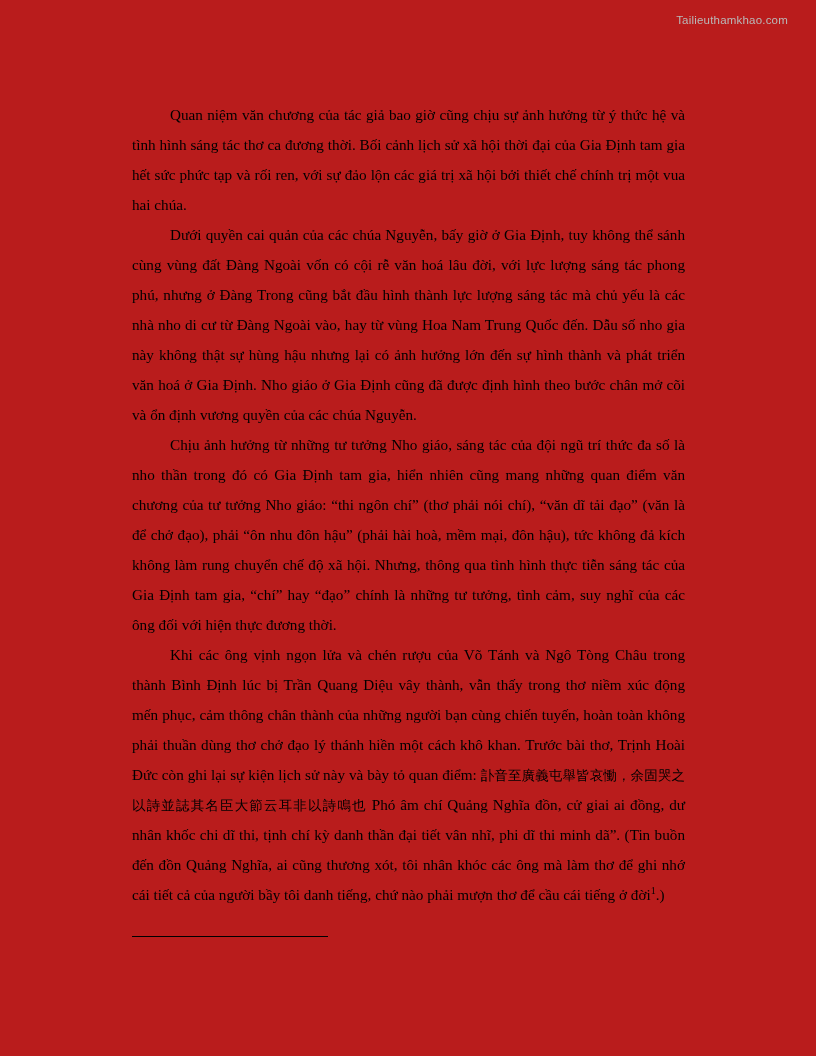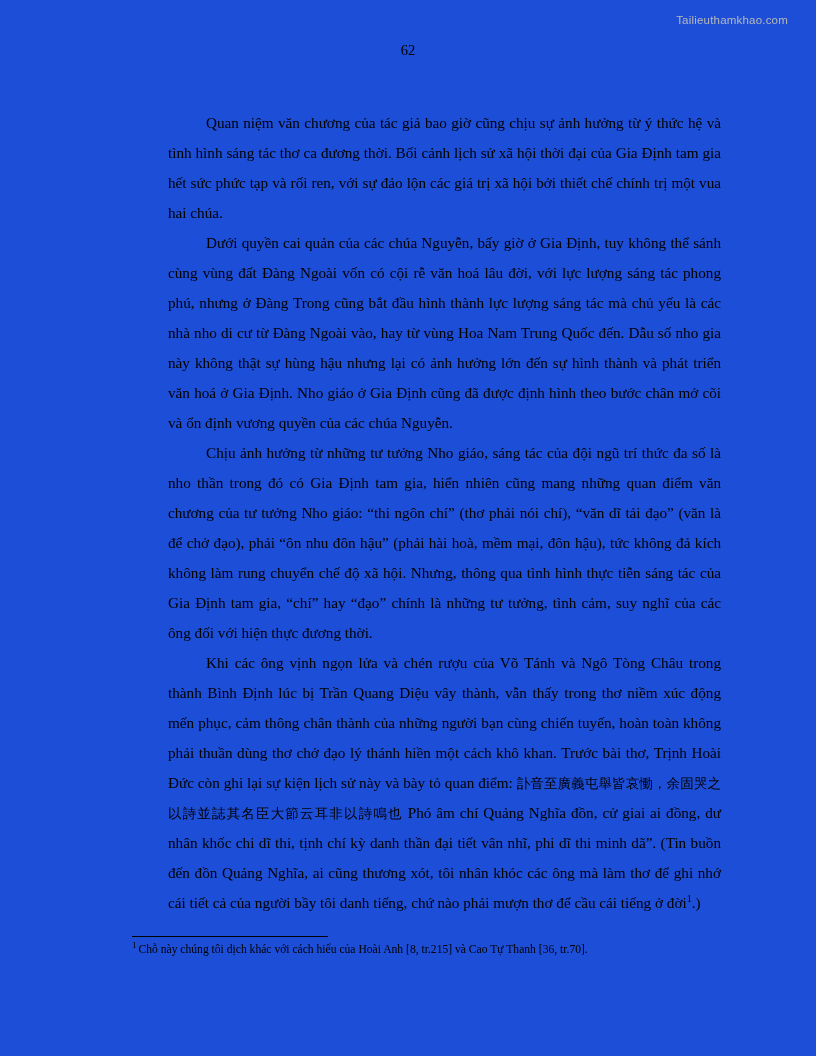--- a/index.html
+++ b/index.html
@@ -4,21 +4,21 @@
 <style>
   html, body {
     margin: 0;
     padding: 0;
     background: #ffffff;
   }
   .page {
     position: relative;
     width: 816px;
     height: 1056px;
-    background: #1d4ed8;
+    background: #b91c1c;
     font-family: "Liberation Serif", serif;
     color: #000000;
     box-sizing: border-box;
     overflow: hidden;
   }
   .watermark {
     position: absolute;
     top: 14px;
     right: 28px;
     font-family: "Liberation Sans", sans-serif;
@@ -30,23 +30,22 @@
     position: absolute;
     top: 42px;
     left: 0;
     width: 100%;
     text-align: center;
     font-size: 14.5px;
   }
   .body-col {
     position: absolute;
     left: 132px;
-    top: 108px;
+    top: 100px;
     width: 553px;
-    margin-left: 36px;
   }
   p.para {
     margin: 0;
     font-size: 15.2px;
     line-height: 30px;
     text-align: justify;
     text-indent: 38px;
     hyphens: none;
   }
   .cjk {
@@ -84,33 +83,31 @@
     margin-right: 2px;
   }
 </style>
 </head>
 <body>
 
 <div class="page">
 
   <div class="watermark">Tailieuthamkhao.com</div>
 
-  <div class="page-number">62</div>
 
   <div class="body-col">
 
     <p class="para">Quan niệm văn chương của tác giả bao giờ cũng chịu sự ảnh hưởng từ ý thức hệ và tình hình sáng tác thơ ca đương thời. Bối cảnh lịch sử xã hội thời đại của Gia Định tam gia hết sức phức tạp và rối ren, với sự đảo lộn các giá trị xã hội bởi thiết chế chính trị một vua hai chúa.</p>
 
     <p class="para">Dưới quyền cai quản của các chúa Nguyễn, bấy giờ ở Gia Định, tuy không thể sánh cùng vùng đất Đàng Ngoài vốn có cội rễ văn hoá lâu đời, với lực lượng sáng tác phong phú, nhưng ở Đàng Trong cũng bắt đầu hình thành lực lượng sáng tác mà chủ yếu là các nhà nho di cư từ Đàng Ngoài vào, hay từ vùng Hoa Nam Trung Quốc đến. Dẫu số nho gia này không thật sự hùng hậu nhưng lại có ảnh hưởng lớn đến sự hình thành và phát triển văn hoá ở Gia Định. Nho giáo ở Gia Định cũng đã được định hình theo bước chân mở cõi và ổn định vương quyền của các chúa Nguyễn.</p>
 
     <p class="para">Chịu ảnh hưởng từ những tư tưởng Nho giáo, sáng tác của đội ngũ trí thức đa số là nho thần trong đó có Gia Định tam gia, hiển nhiên cũng mang những quan điểm văn chương của tư tưởng Nho giáo: “thi ngôn chí” (thơ phải nói chí), “văn dĩ tải đạo” (văn là để chở đạo), phải “ôn nhu đôn hậu” (phải hài hoà, mềm mại, đôn hậu), tức không đả kích không làm rung chuyển chế độ xã hội. Nhưng, thông qua tình hình thực tiễn sáng tác của Gia Định tam gia, “chí” hay “đạo” chính là những tư tưởng, tình cảm, suy nghĩ của các ông đối với hiện thực đương thời.</p>
 
     <p class="para"><span>Khi các ông vịnh ngọn lửa và chén rượu của Võ Tánh và Ngô Tòng Châu trong thành Bình Định lúc bị Trần Quang Diệu vây thành, vẫn thấy trong thơ niềm xúc động mến phục, cảm thông chân thành của những người bạn cùng chiến tuyến, hoàn toàn không phải thuần dùng thơ chở đạo lý thánh hiền một cách khô khan. Trước bài thơ, Trịnh Hoài Đức còn ghi lại sự kiện lịch sử này và bày tỏ quan điểm: </span><span class="cjk">訃音至廣義屯舉皆哀慟，余固哭之以詩並誌其名臣大節云耳非以詩鳴也</span> <span class="ital">Phó âm chí Quảng Nghĩa đồn, cử giai ai đồng, dư nhân khốc chi dĩ thi, tịnh chí kỳ danh thần đại tiết vân nhĩ, phi dĩ thi minh dã”.</span><span> (Tin buồn đến đồn Quảng Nghĩa, ai cũng thương xót, tôi nhân khóc các ông mà làm thơ để ghi nhớ cái tiết cả của người bầy tôi danh tiếng, chứ nào phải mượn thơ để cầu cái tiếng ở đời</span><sup class="fn">1</sup><span>.)</span></p>
 
 
   </div>
 
   <div class="footnote-area">
     <div class="footnote-rule"></div>
-    <div class="footnote-text"><sup>1</sup><span>Chỗ này chúng tôi dịch khác với cách hiểu của Hoài Anh [8, tr.215] và Cao Tự Thanh [36, tr.70].</span></div>
   </div>
 
 </div>
 
 </body></html>

